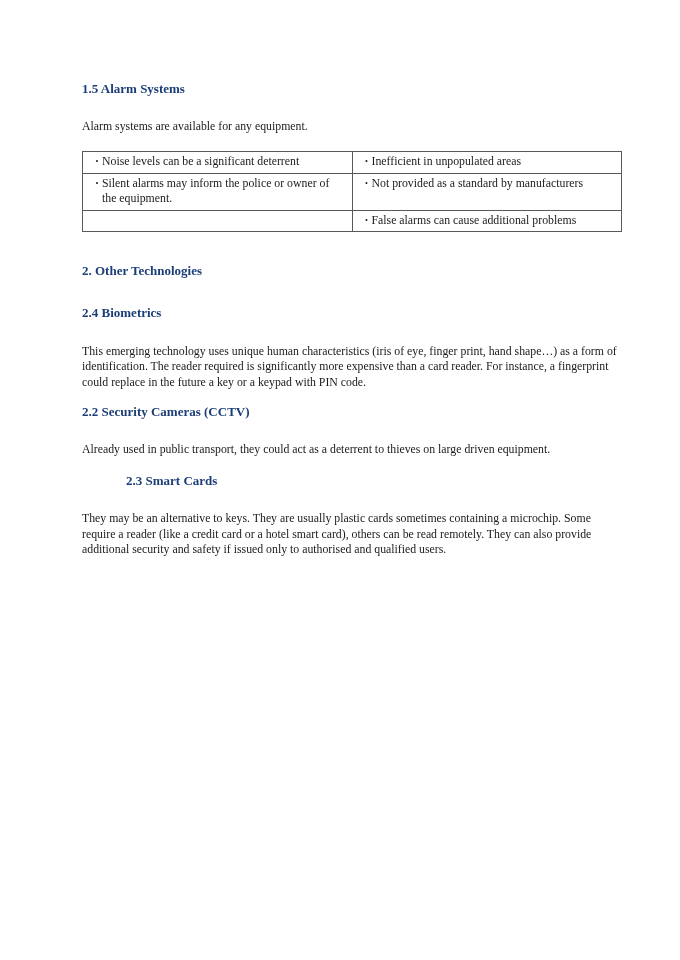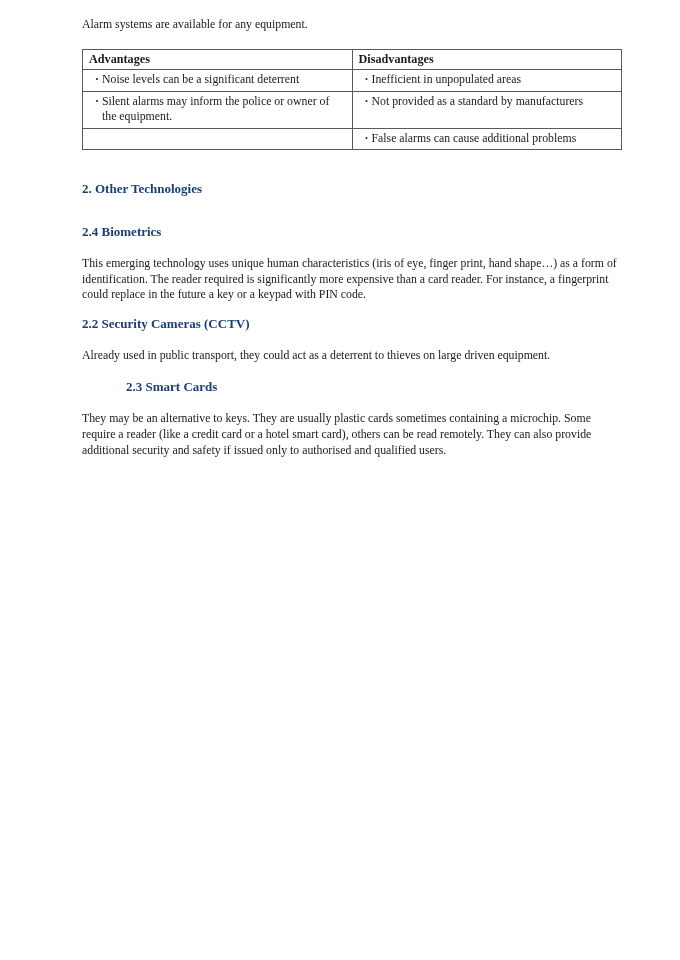--- a/index.html
+++ b/index.html
@@ -23,21 +23,21 @@
     line-height:1.1;
   }
   .h-15{margin-top:82px;}
   .h-2{margin-top:32px;}
   .h-21{margin-top:28px;}
   .h-22{margin-top:14px;}
   .h-23{margin-top:16px;margin-left:44px;}
   .para{
     font-size:11.8px;
     line-height:15.7px;
-    margin-top:17px;
+    margin-top:23px;
     color:#1a1a1a;
   }
   table.adv-table{
     margin-top:16px;
     width:540px;
     border-collapse:collapse;
     table-layout:fixed;
   }
   table.adv-table th, table.adv-table td{
     border:1px solid #595959;
@@ -80,29 +80,26 @@
     letter-spacing:0px;
     white-space:nowrap;
   }
 </style>
 </head>
 <body>
 
 <div class="page">
   <div class="content">
 
+    <div class="h-sub h-15">1.5 Alarm Systems</div>
 
     <div class="para">Alarm systems are available for any equipment.</div>
 
     <table class="adv-table">
       <tbody>
-          <tr>
-        <th>Advantages</th>
-        <th>Disadvantages</th>
-      </tr>
       <tr>
         <td>
           <div class="li">
             <span class="bullet">·</span>
             <span class="li-text">Noise levels can be a significant deterrent</span>
           </div>
         </td>
         <td>
           <div class="li">
             <span class="bullet">·</span>

